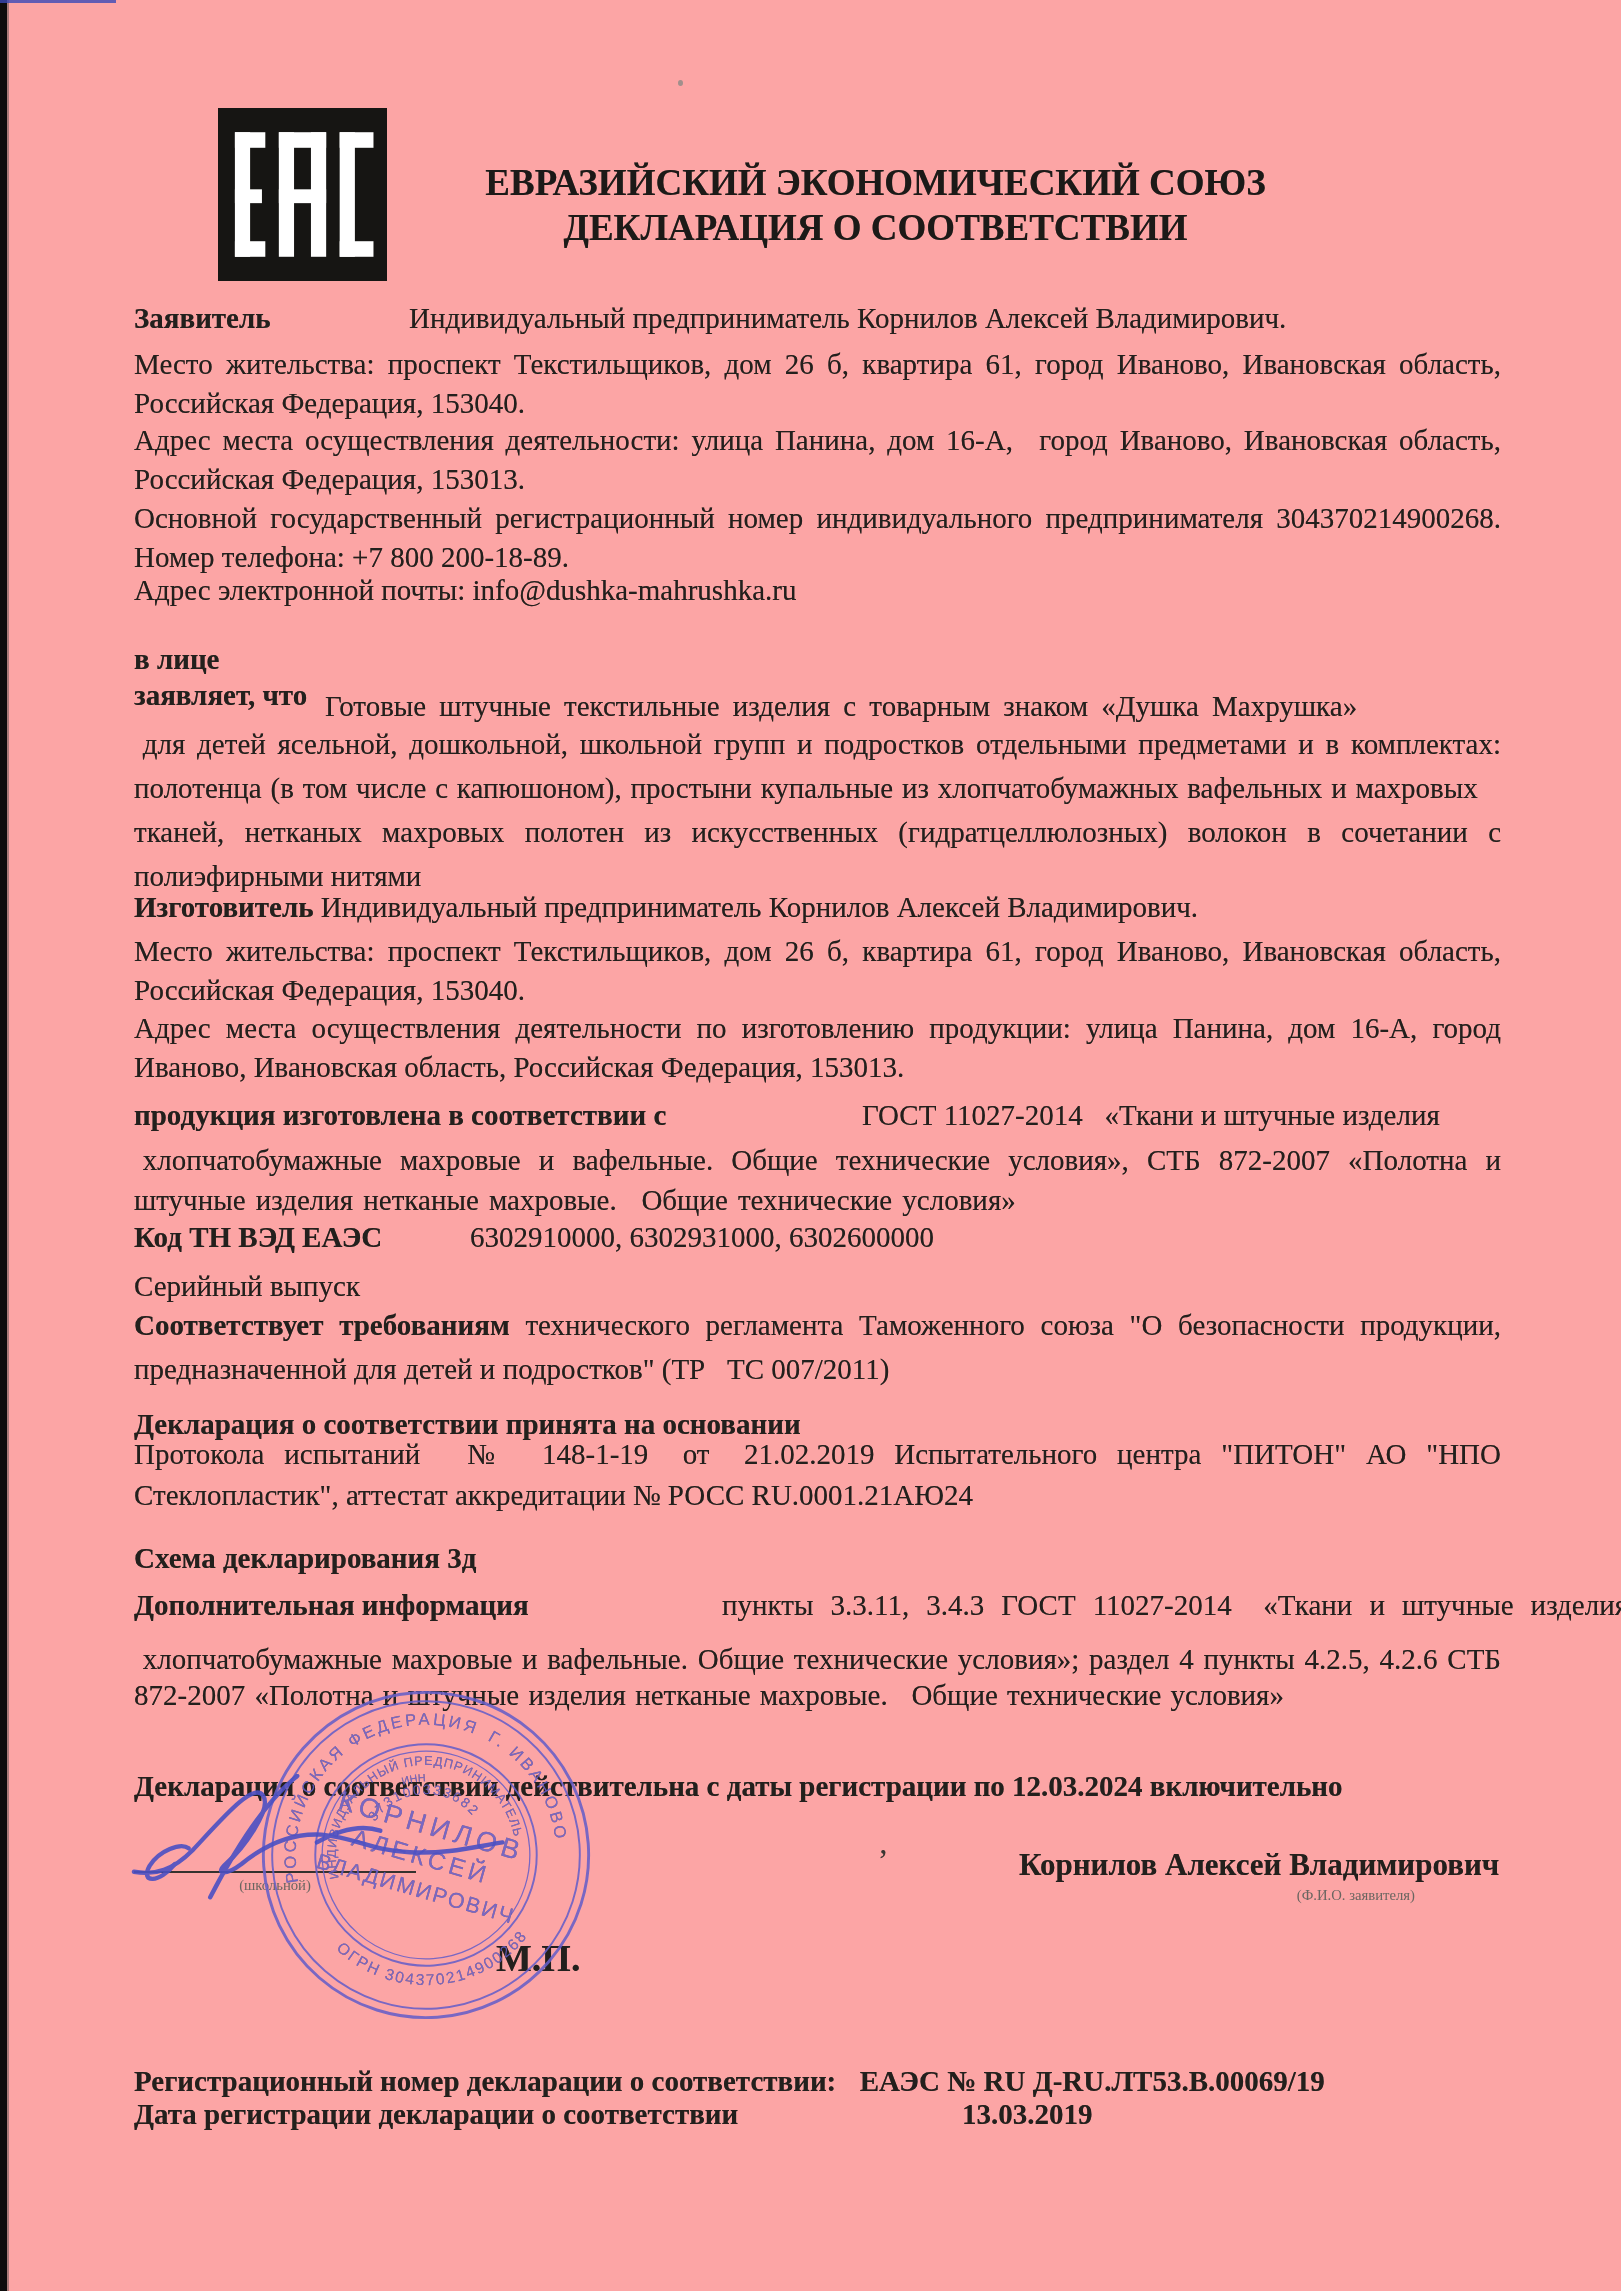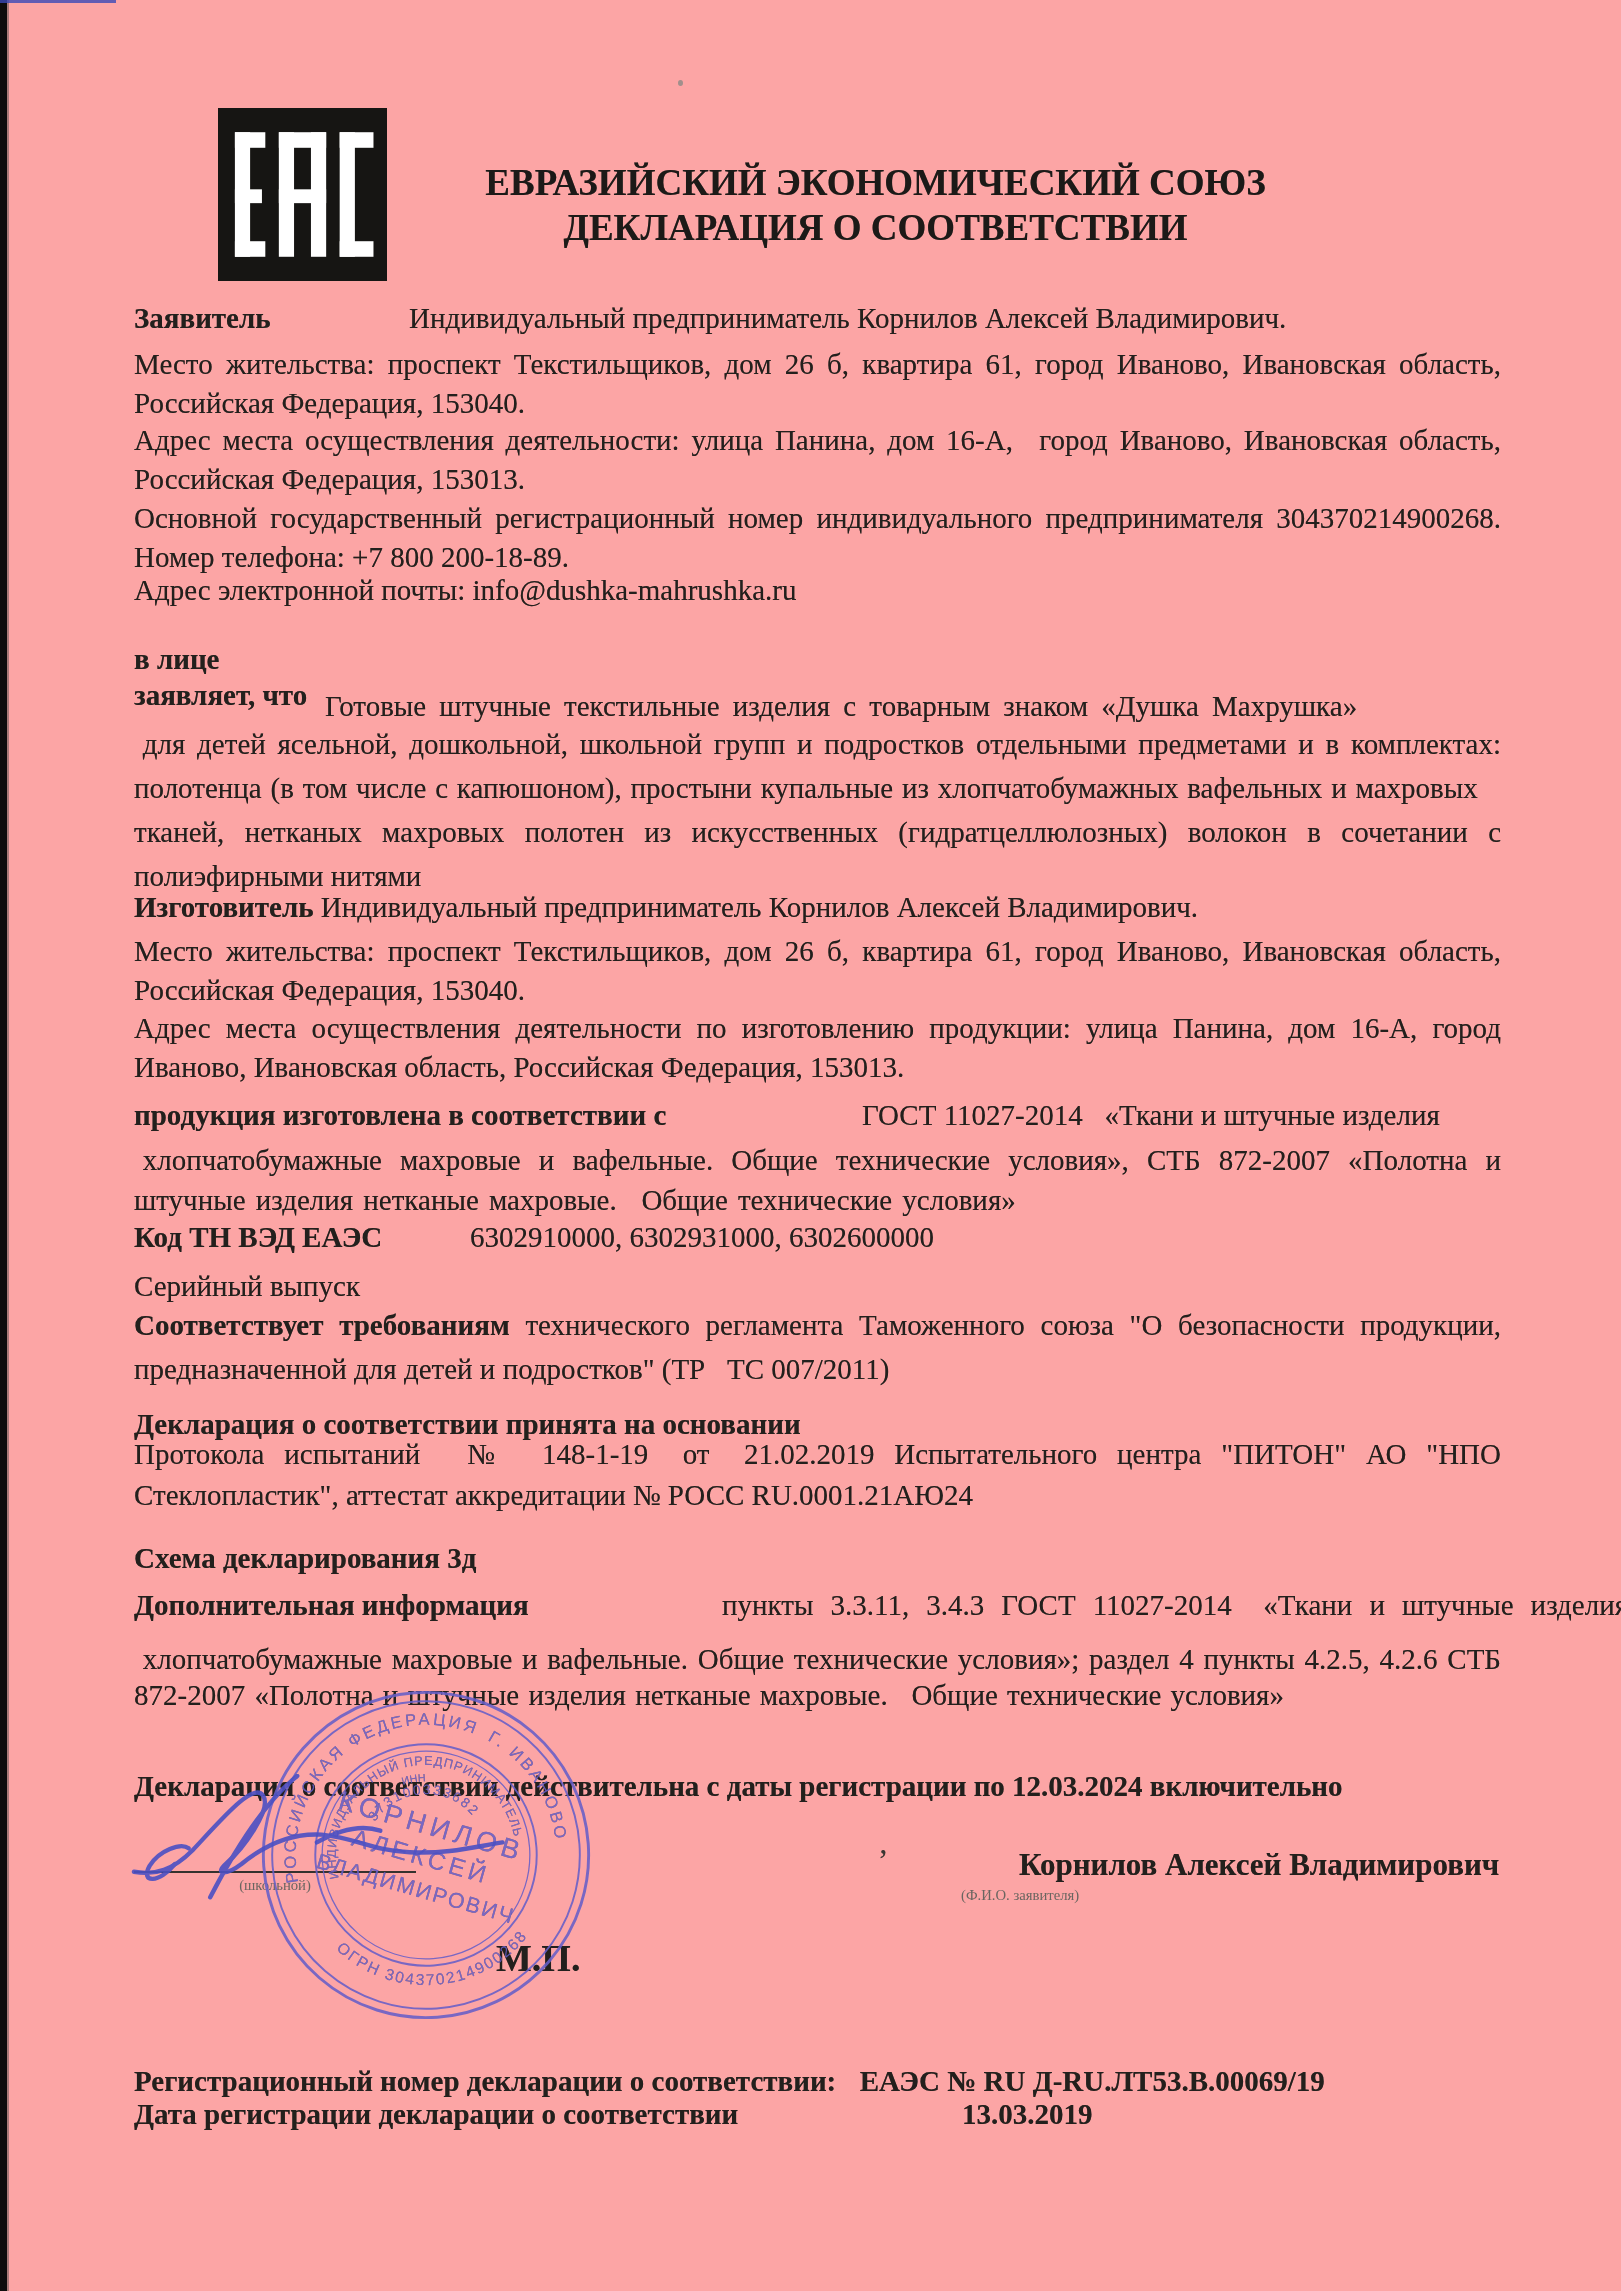--- a/index.html
+++ b/index.html
@@ -13,21 +13,21 @@
   .edge-strip{position:absolute;left:0;top:0;width:6.9px;height:2292px;background:#0d0d0d;}
   .edge-strip2{position:absolute;left:6.9px;top:0;width:2px;height:2292px;background:#55524e;opacity:.5;}
   .top-blue-line{position:absolute;left:0;top:0;width:116px;height:2.9px;background:#3a4ab8;opacity:.8;}
   .top-dot{position:absolute;left:678px;top:80px;width:4.9px;height:5.9px;border-radius:50%;background:#8a8a86;opacity:.8;}
   .logo{position:absolute;left:218px;top:108px;width:169px;height:173px;}
   .title{position:absolute;left:402px;top:160px;width:947px;text-align:center;
          font-size:37px;line-height:45px;font-weight:bold;color:#1c1a18;}
   .small-cap{position:absolute;font-size:14.7px;color:#6a6560;text-shadow:none;}
   .sig-line{position:absolute;left:134px;top:1871px;width:282px;height:2px;background:#35322e;}
   .sig-cap{left:134px;top:1877px;width:282px;text-align:center;}
-  .fio-cap{left:961px;top:1887px;width:392px;text-align:left;font-family:Liberation Serif, serif;}
+  .fio-cap{left:1023px;top:1887px;width:392px;text-align:right;font-family:Liberation Serif, serif;}
   .signer-name{position:absolute;left:1019px;top:1847px;width:529px;
                font-size:31px;font-weight:bold;}
   .mp{position:absolute;left:496px;top:1936px;font-size:38px;font-weight:bold;}
   .stray{position:absolute;left:878px;top:1843px;font-size:31px;color:#3a3733;}
   .stamp{position:absolute;left:257px;top:1686px;width:338px;height:338px;opacity:.88;transform:rotate(-4deg);}
   .signature{position:absolute;left:116px;top:1774px;width:470px;height:132px;opacity:.9;}
   .reg-heading{top:1989px;font-weight:bold;}
   .reg-line{top:2042px;font-weight:bold;margin-top:19px;}
   .reg-val{margin-left:23.5px;}
   .date-lbl{display:inline-block;width:828px;font-weight:bold;}

